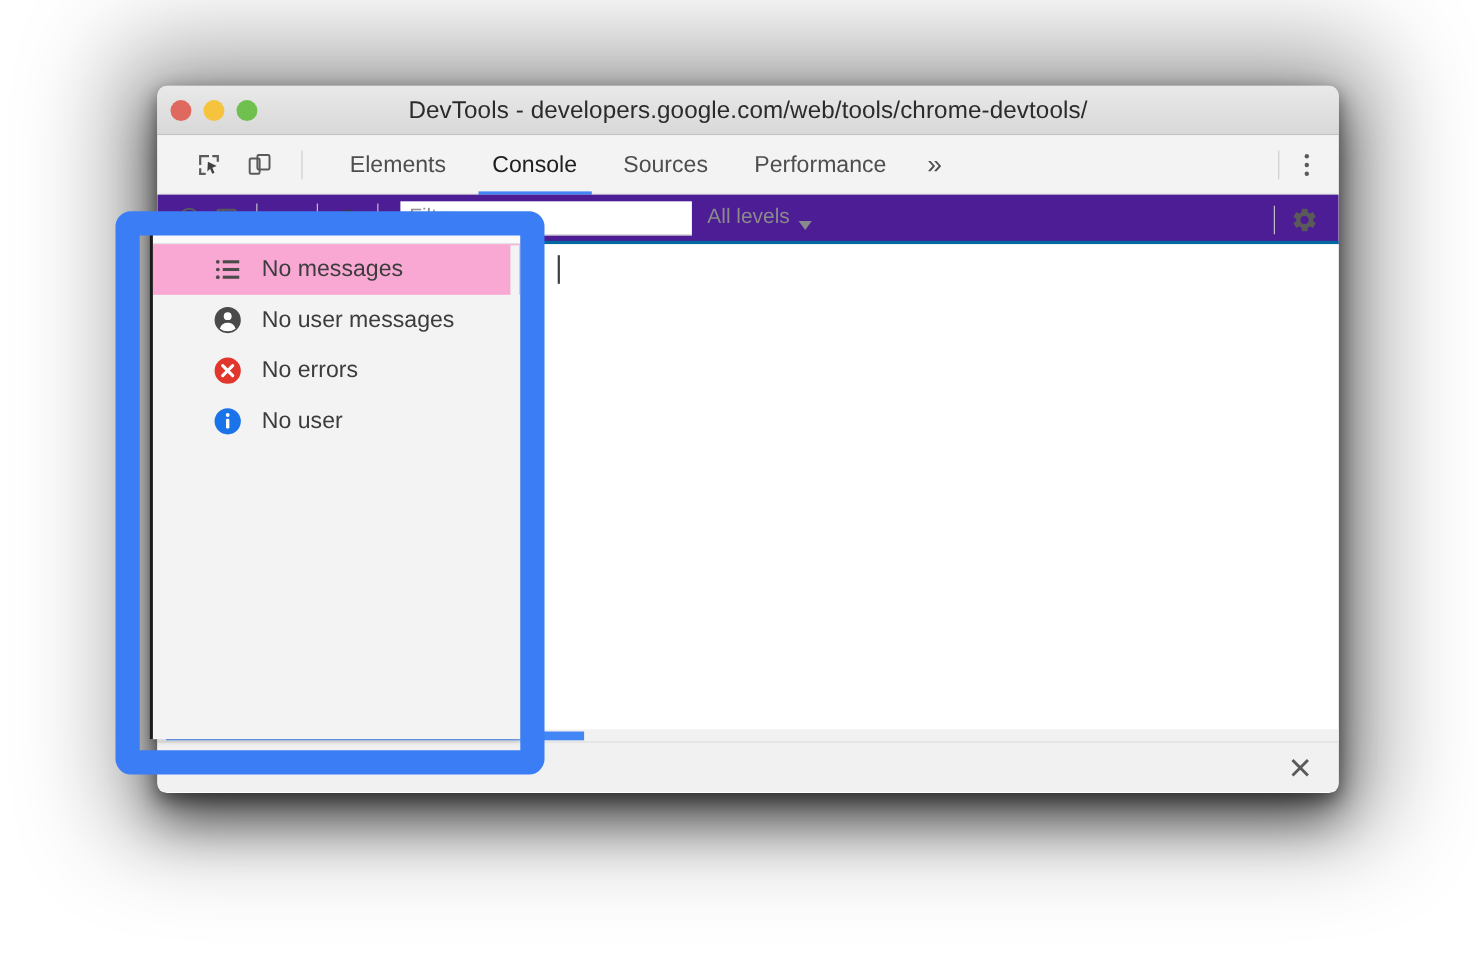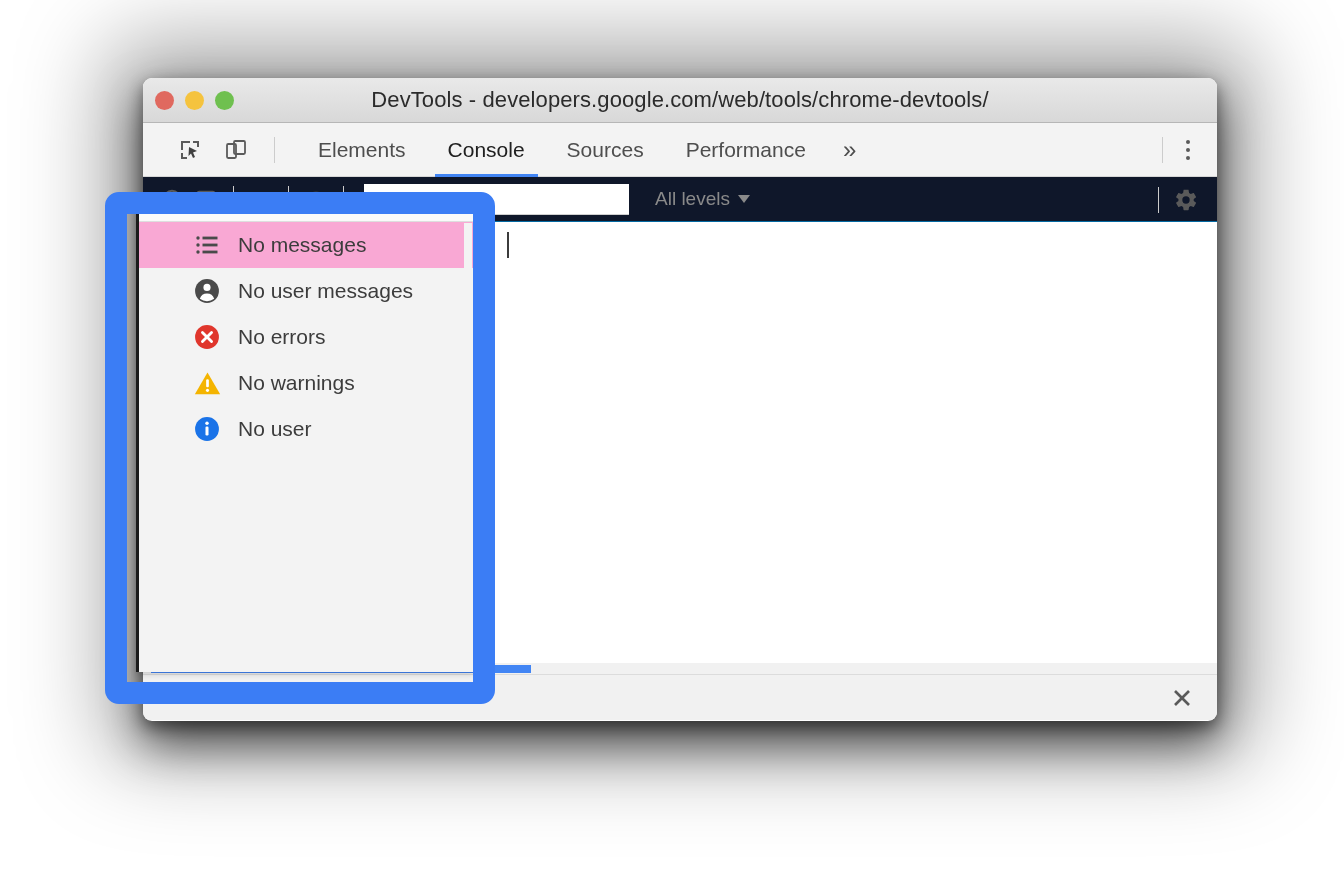--- a/index.html
+++ b/index.html
@@ -117,22 +117,22 @@
     padding-right: 14px;
   }
   .kebab { width: 30px; height: 36px; display: flex; flex-direction: column;
            align-items: center; justify-content: center; gap: 4px; }
   .kebab span { width: 4px; height: 4px; border-radius: 50%; background: #5a5a5a; display: block; }
 
   
   #console-toolbar {
     position: relative;
     height: 45px;
-    background: #0f172a;
-    border-bottom: 1px solid #0369a1;
+    background: #4c1d95;
+    border-bottom: 3px solid #0369a1;
     display: flex;
     align-items: center;
     padding-left: 12px;
   }
   .ct-icon { width: 34px; height: 34px; display: flex; align-items: center; justify-content: center; }
   .caret-down {
     width: 0; height: 0;
     border-left: 7px solid transparent;
     border-right: 7px solid transparent;
     border-top: 9px solid #5a5a5a;
@@ -145,24 +145,24 @@
     border-bottom: 1px solid #d0d0d0;
     background: #ffffff;
     font-size: 19px;
     color: #333;
     padding: 0 8px;
     font-family: "Liberation Sans", sans-serif;
     outline: none;
   }
   #filter-input::placeholder { color: #8e8e8e; }
   #levels-select {
-    margin-left: 26px;
+    margin-left: 14px;
     font-size: 19px;
     color: #8a8a8a;
-    display: flex; align-items: center; gap: 8px;
+    display: flex; align-items: flex-end; gap: 8px;
     white-space: nowrap;
   }
   .caret-small {
     width: 0; height: 0;
     border-left: 6px solid transparent;
     border-right: 6px solid transparent;
     border-top: 8px solid #8a8a8a;
   }
   .ct-right {
     position: absolute; right: 0; top: 0; height: 45px;
@@ -423,30 +423,20 @@
       <span class="menu-icon">
         <svg width="26" height="26" viewBox="0 0 24 24">
           <circle cx="12" cy="12" r="11" fill="#e0362c"></circle>
           <line x1="7.8" y1="7.8" x2="16.2" y2="16.2" stroke="#ffffff" stroke-width="2.6" stroke-linecap="round"></line>
           <line x1="16.2" y1="7.8" x2="7.8" y2="16.2" stroke="#ffffff" stroke-width="2.6" stroke-linecap="round"></line>
         </svg>
       </span>
       <span>No errors</span>
     </div>
 
-    <div class="menu-item">
-      <span class="menu-icon">
-        <svg width="27" height="25" viewBox="0 0 26 24">
-          <path d="M13 1.4 L25.2 22.4 H0.8 Z" fill="#f4b400"></path>
-          <rect x="11.7" y="8" width="2.6" height="7.6" rx="1.2" fill="#ffffff"></rect>
-          <circle cx="13" cy="18.6" r="1.5" fill="#ffffff"></circle>
-        </svg>
-      </span>
-      <span>No warnings</span>
-    </div>
 
     <div class="menu-item">
       <span class="menu-icon">
         <svg width="26" height="26" viewBox="0 0 24 24">
           <circle cx="12" cy="12" r="11" fill="#1a73e8"></circle>
           <circle cx="12" cy="6.7" r="1.6" fill="#ffffff"></circle>
           <rect x="10.6" y="9.8" width="2.8" height="8.2" rx="1.1" fill="#ffffff"></rect>
         </svg>
       </span>
       <span>No user</span>

